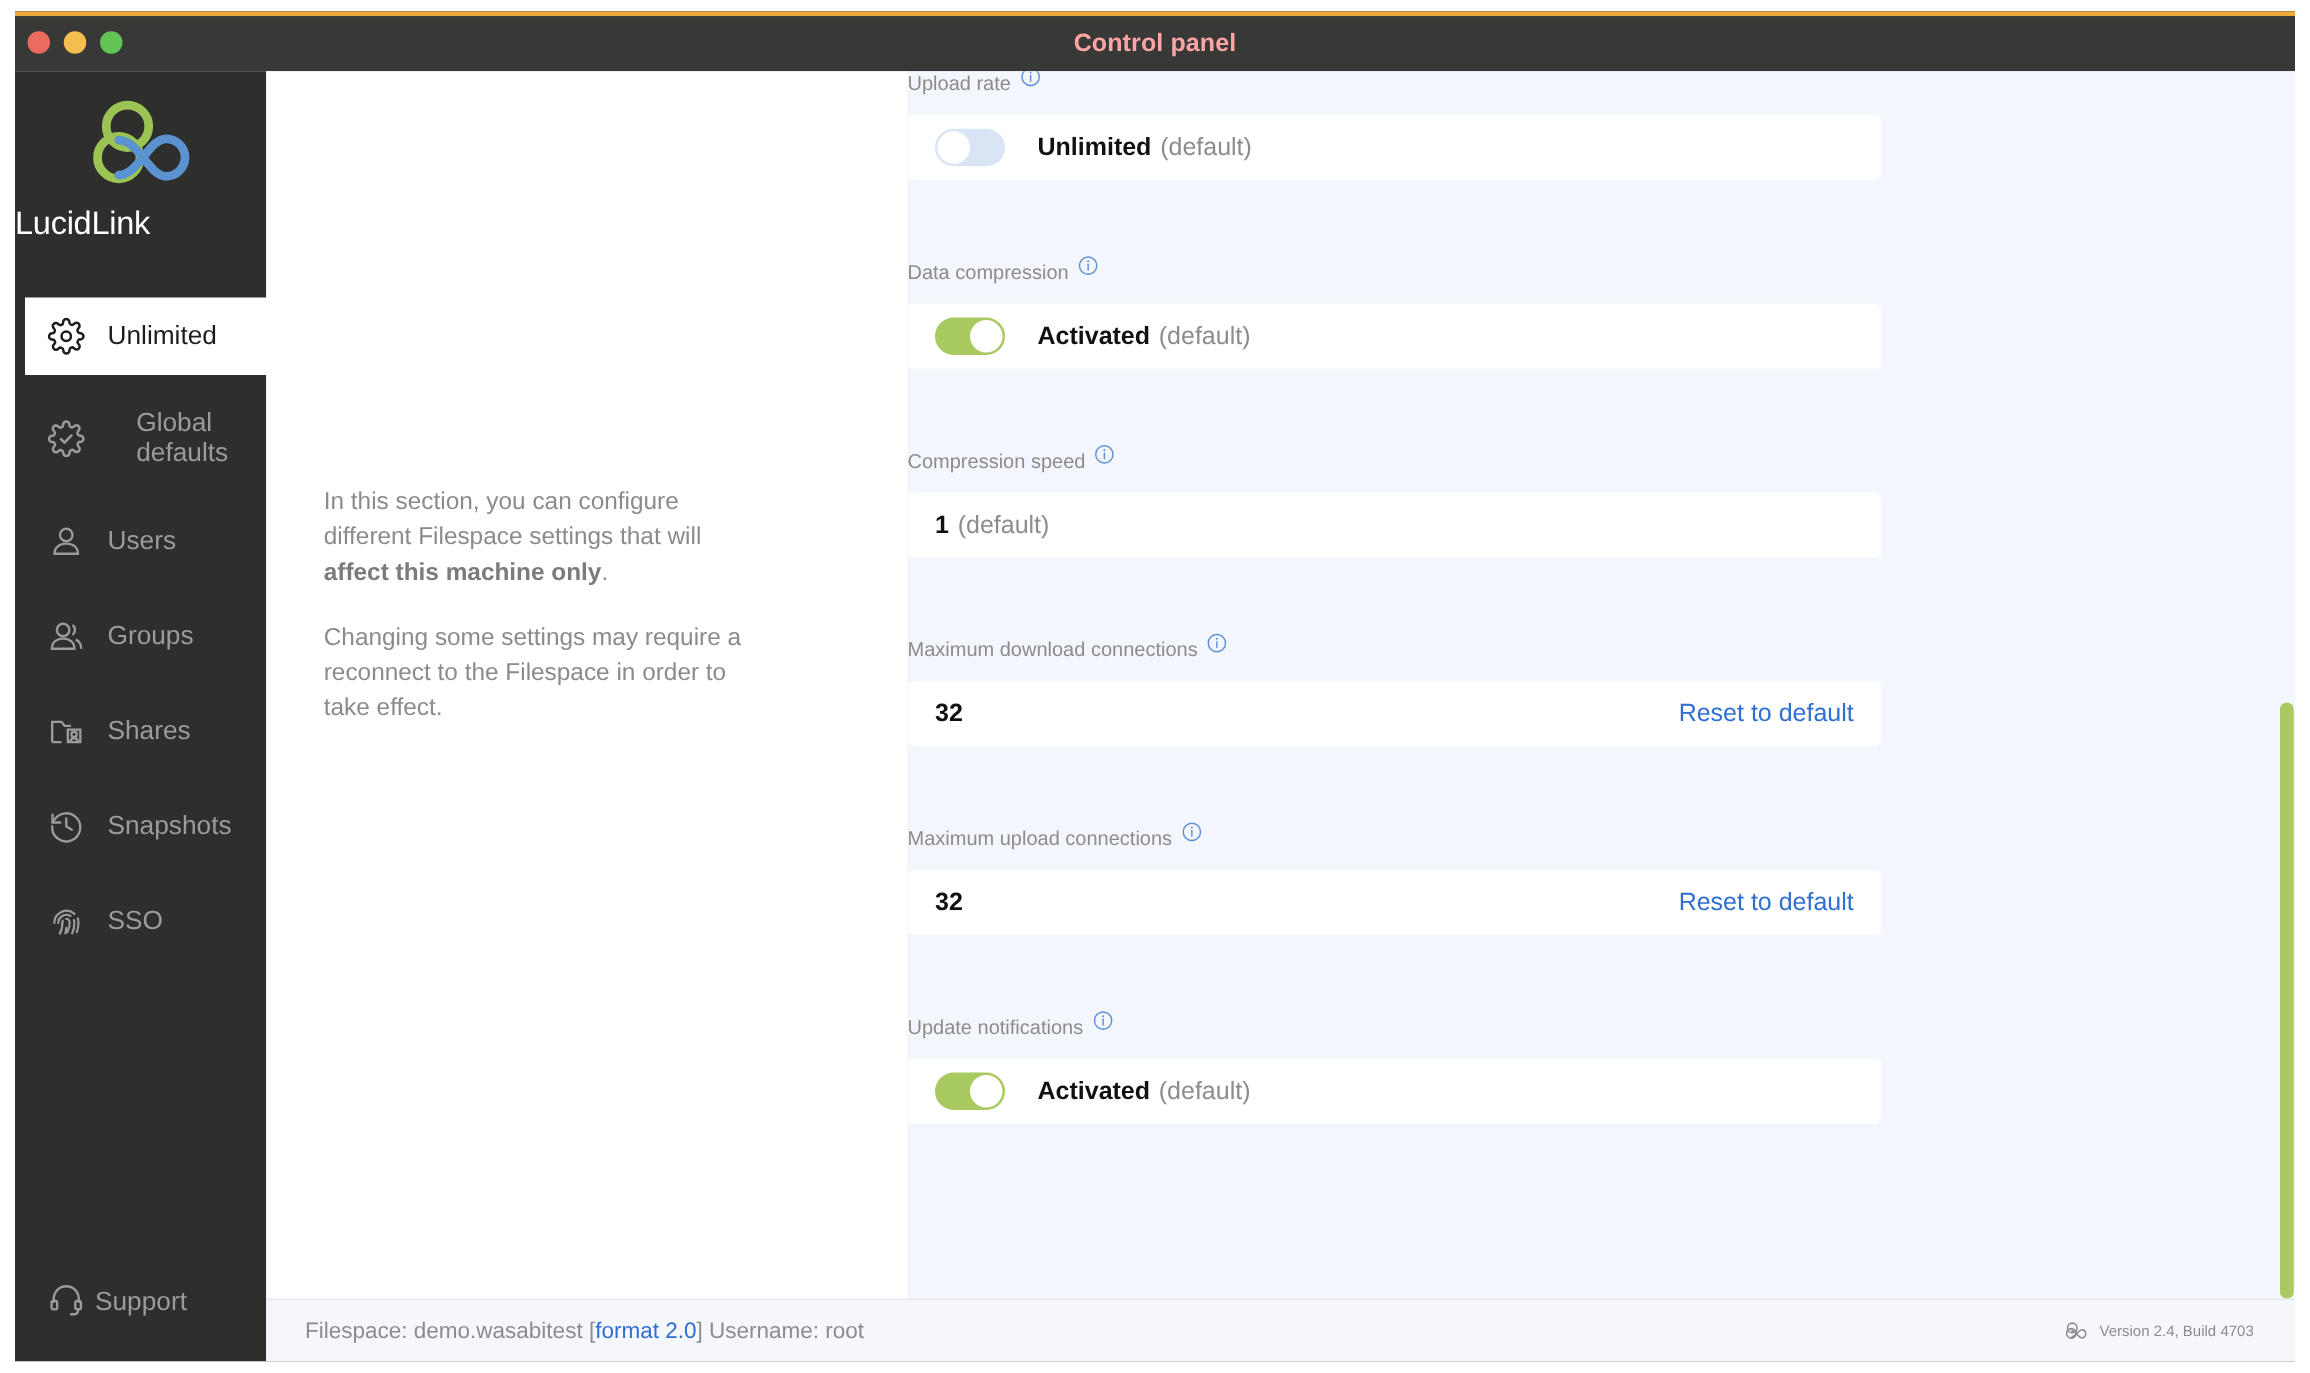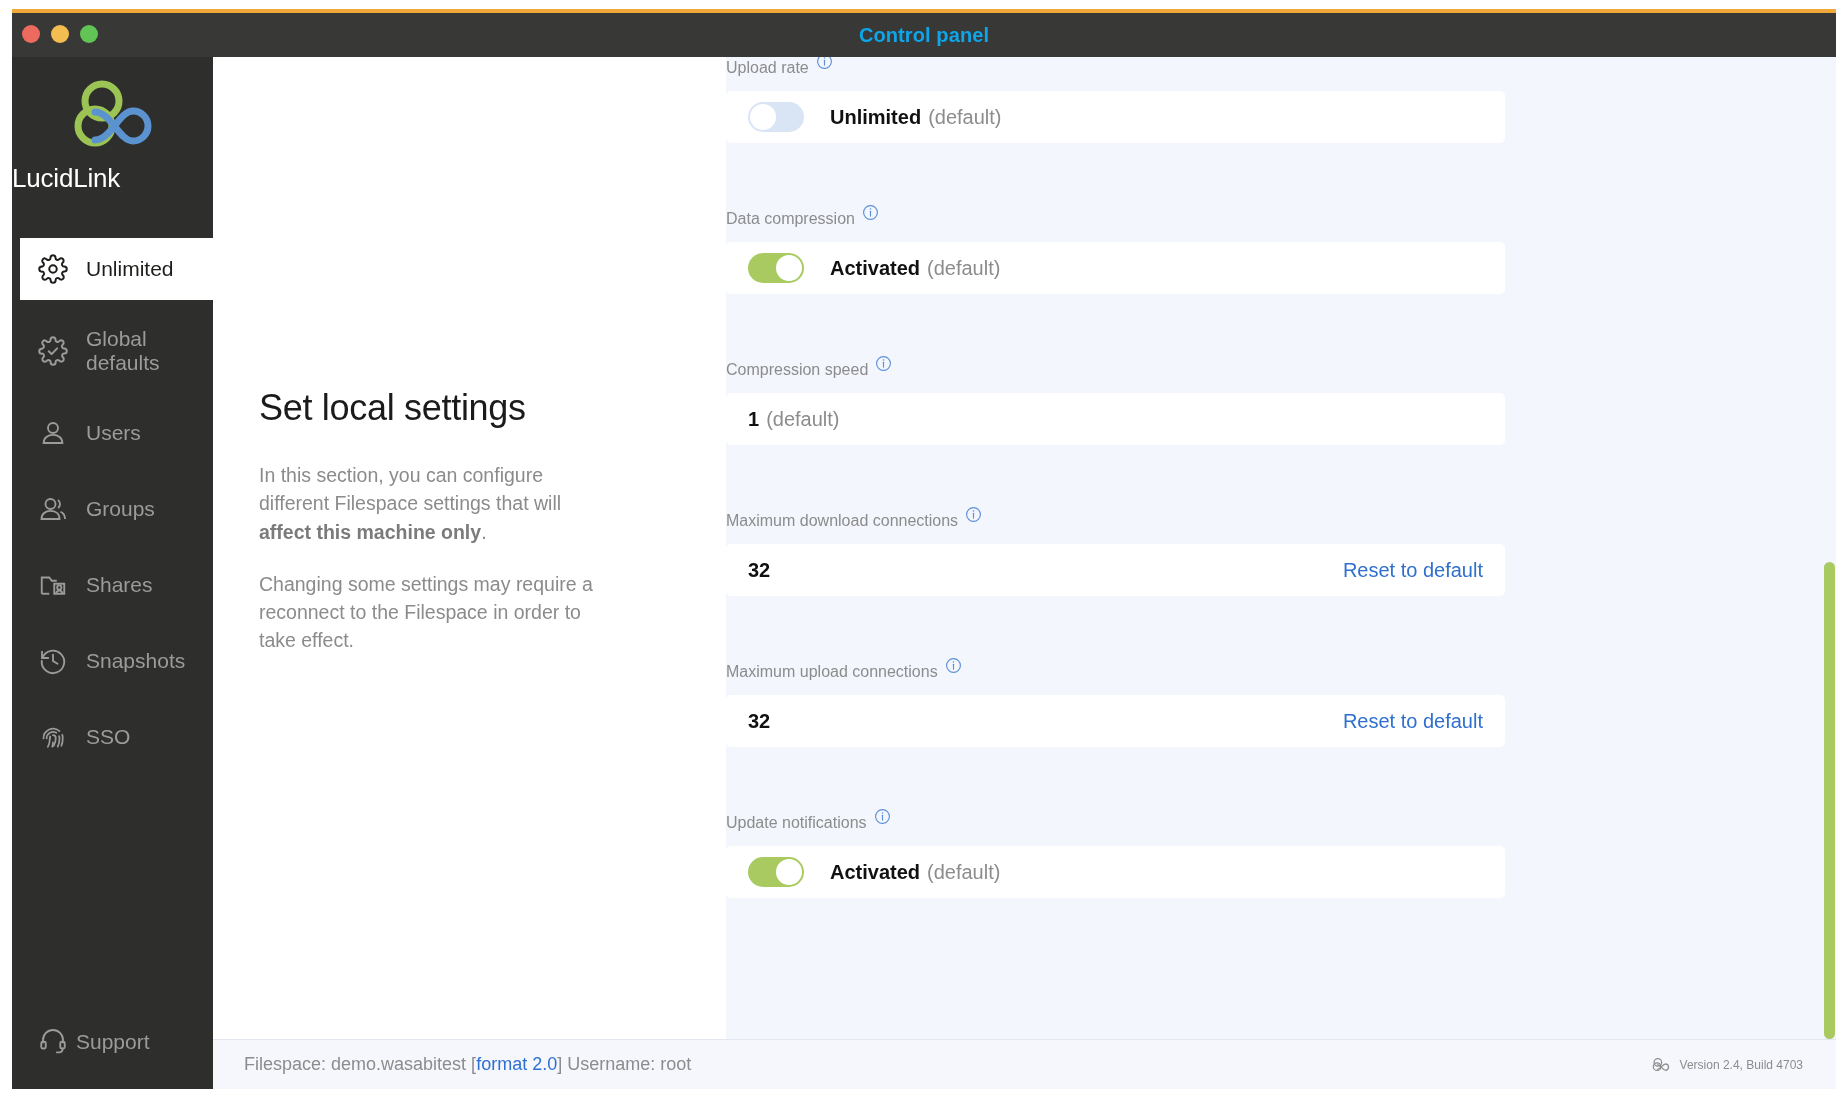--- a/index.html
+++ b/index.html
@@ -31,21 +31,21 @@
   .titlebar {
     position: absolute; left: 0; top: 4px;
     width: 100%; height: 44px;
     background: #383837;
   }
   .title-text {
     position: absolute; left: 0; top: 0;
     width: 100%; height: 44px;
     line-height: 44px;
     text-align: center;
-    color: #0ea5e9;
+    color: #fca5a5;
     font-size: 20px;
     font-weight: bold;
     letter-spacing: 0.1px;
   }
   .traffic {
     position: absolute; left: 10px; top: 12px;
     display: flex; gap: 11px;
   }
   .dot { width: 18px; height: 18px; border-radius: 50%; }
   .dot.red    { background: #ed6a5e; }
@@ -96,21 +96,21 @@
   .nav-item .nav-label { margin-left: 8px; line-height: 1.12; }
   .nav-item.active {
     background: #ffffff;
     color: #1d1d1b;
     border-top-right-radius: 8px;
     border-bottom-right-radius: 8px;
     width: 201px;
     margin-left: 8px;
     padding-left: 18px;
   }
-  .nav-item.two-line { height: 74px; }
+  .nav-item.two-line { height: 74px; gap: 23px; }
   .nav-support {
     position: absolute; left: 0; bottom: 16px;
     display: flex; align-items: center;
     height: 62px; width: 201px;
     padding-left: 26px;
     color: #9b9b99;
     font-size: 21px;
   }
   .nav-support .nav-label { margin-left: 8px; }
 
@@ -367,21 +367,20 @@
               <path d="M19.6 18.8v.7a2.4 2.4 0 0 1-2.4 2.4h-2.1"></path>
             </svg>
           </span>
           <span class="nav-label">Support</span>
         </div>
 
       </div>
 
       <div class="info-pane">
         <div class="info-inner">
-          <div class="info-title">Set local settings</div>
           <div class="info-para">
             <span>In this section, you can configure different Filespace settings that will </span><b>affect this machine only</b><span>.</span>
           </div>
           <div class="info-para">Changing some settings may require a reconnect to the Filespace in order to take effect.</div>
         </div>
       </div>
 
       <div class="settings-pane">
 
         <div class="setting" style="top:0px;">

